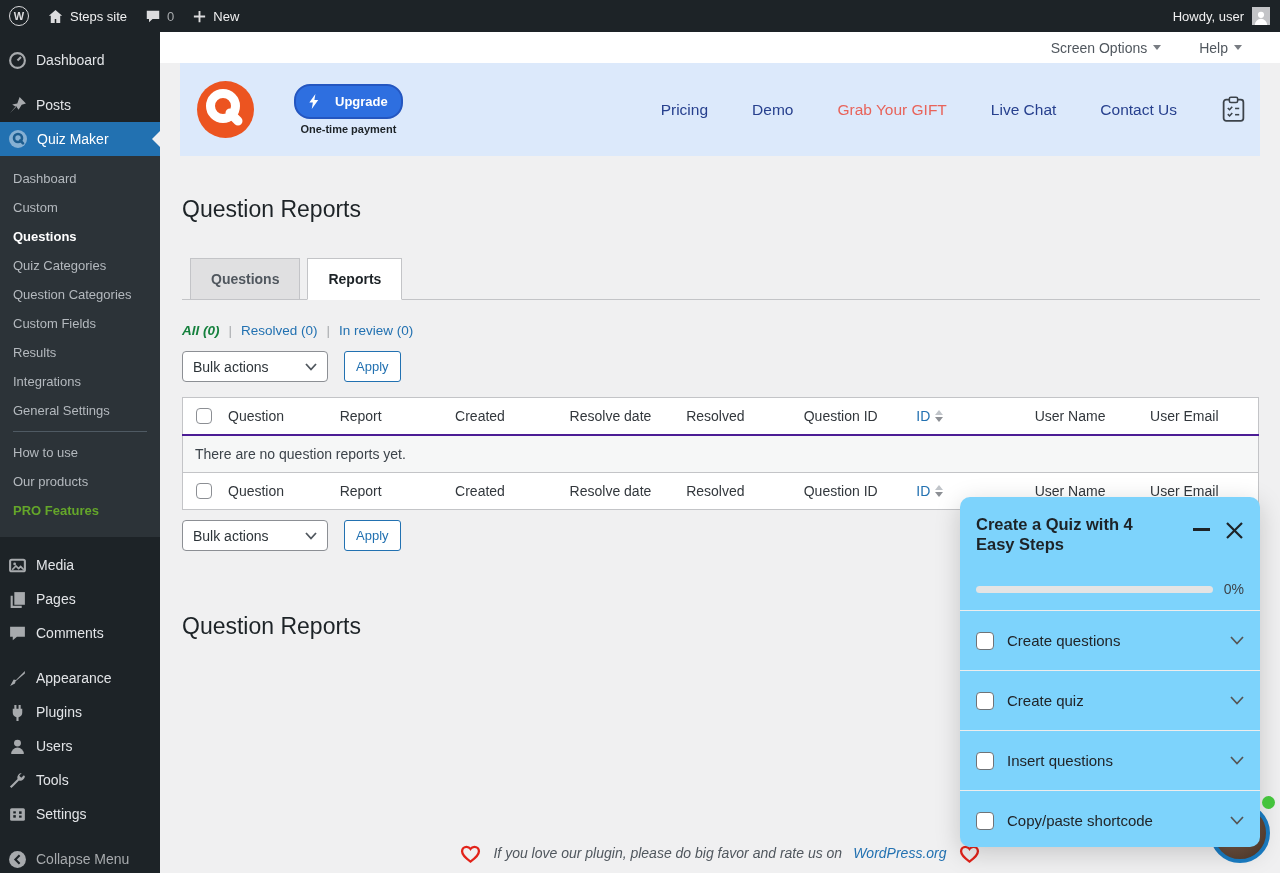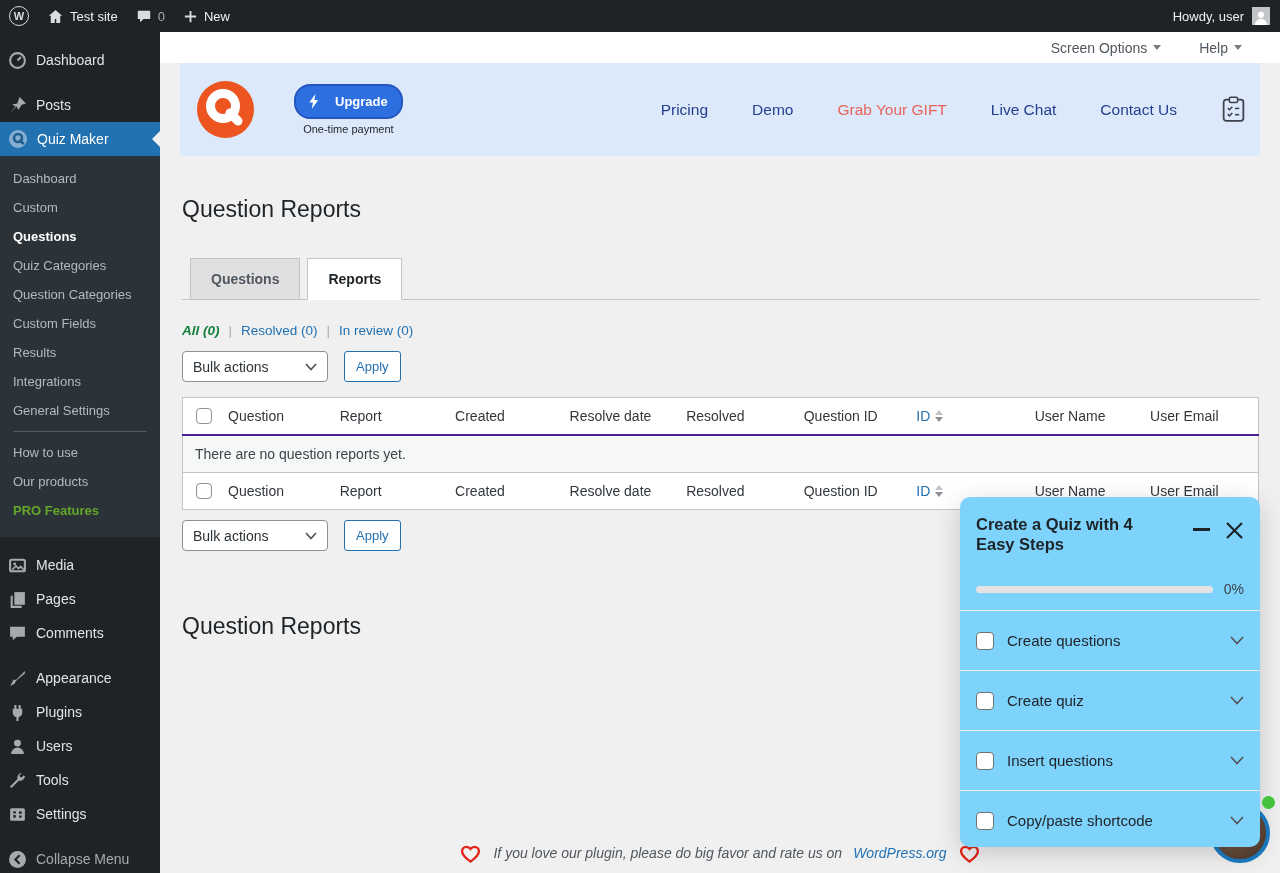--- a/index.html
+++ b/index.html
@@ -32,21 +32,21 @@
   
   .screen-strip { position:absolute; left:160px; top:32px; width:1120px; height:31px; background:#fff; display:flex; justify-content:flex-end; align-items:center; gap:38px; padding-right:38px; color:#50575e; font-size:14px; z-index:5; }
   .strip-item { display:flex; align-items:center; gap:6px; cursor:pointer; }
   .caret-down { width:0; height:0; border-left:4px solid transparent; border-right:4px solid transparent; border-top:5px solid #787c82; }
 
   
   .banner { position:absolute; left:180px; top:63px; width:1080px; height:93px; background:#dce9fb; display:flex; align-items:center; z-index:4; }
   .q-logo { width:57px; height:57px; border-radius:50%; background:#ec5420; margin-left:17px; flex:0 0 auto; }
   .upgrade-wrap { margin-left:40px; display:flex; flex-direction:column; align-items:center; }
   .upgrade-btn { display:flex; align-items:center; gap:16px; background:#2e6fe0; border:2px solid #2456c0; border-radius:16px; color:#fff; font-weight:700; font-size:13px; padding:8px 13px; cursor:pointer; }
-  .upgrade-note { font-size:11px; font-weight:400; color:#1d2327; margin-top:4px; }
+  .upgrade-note { font-size:11px; font-weight:700; color:#1d2327; margin-top:4px; }
   .banner-nav { display:flex; align-items:center; margin-left:auto; gap:44px; padding-right:14px; font-size:15.5px; }
   .banner-link { color:#27408e; cursor:pointer; }
   .banner-link.gift { color:#e8635a; }
 
   
   .page-title { position:absolute; left:182px; font-size:23px; font-weight:400; color:#1d2327; }
   .tabs { position:absolute; left:182px; top:258px; width:1078px; height:42px; border-bottom:1px solid #c3c4c7; display:flex; gap:7px; padding-left:8px; }
   .tab { height:42px; margin-bottom:-1px; padding:0 20px; display:flex; align-items:center; font-size:14px; font-weight:600; border:1px solid #c3c4c7; cursor:pointer; }
   .tab.inactive { background:#e0e0e1; color:#50575e; }
   .tab.active { background:#fff; color:#1d2327; border-bottom-color:#fff; }
@@ -98,21 +98,21 @@
 <div class="stage">
 
   <div class="admin-bar">
     <div class="ab-item">
       <span class="wp-badge">W</span>
     </div>
     <div class="ab-item">
       <svg width="17" height="17" viewBox="0 0 18 18">
           <path d="M9 2L2 8.2h2V16h4.2v-4.4h1.6V16H14V8.2h2z" fill="#dcdcde"></path>
         </svg>
-      <span>Test site</span>
+      <span>Steps site</span>
     </div>
     <div class="ab-item">
       <svg width="16" height="16" viewBox="0 0 18 18">
           <path d="M2 3h14v9.5H8.5L4.5 16v-3.5H2z" fill="#dcdcde"></path>
         </svg>
       <span class="ab-muted">0</span>
     </div>
     <div class="ab-item">
       <svg width="15" height="15" viewBox="0 0 16 16">
           <path d="M7 2h2v5h5v2H9v5H7V9H2V7h5z" fill="#dcdcde"></path>

